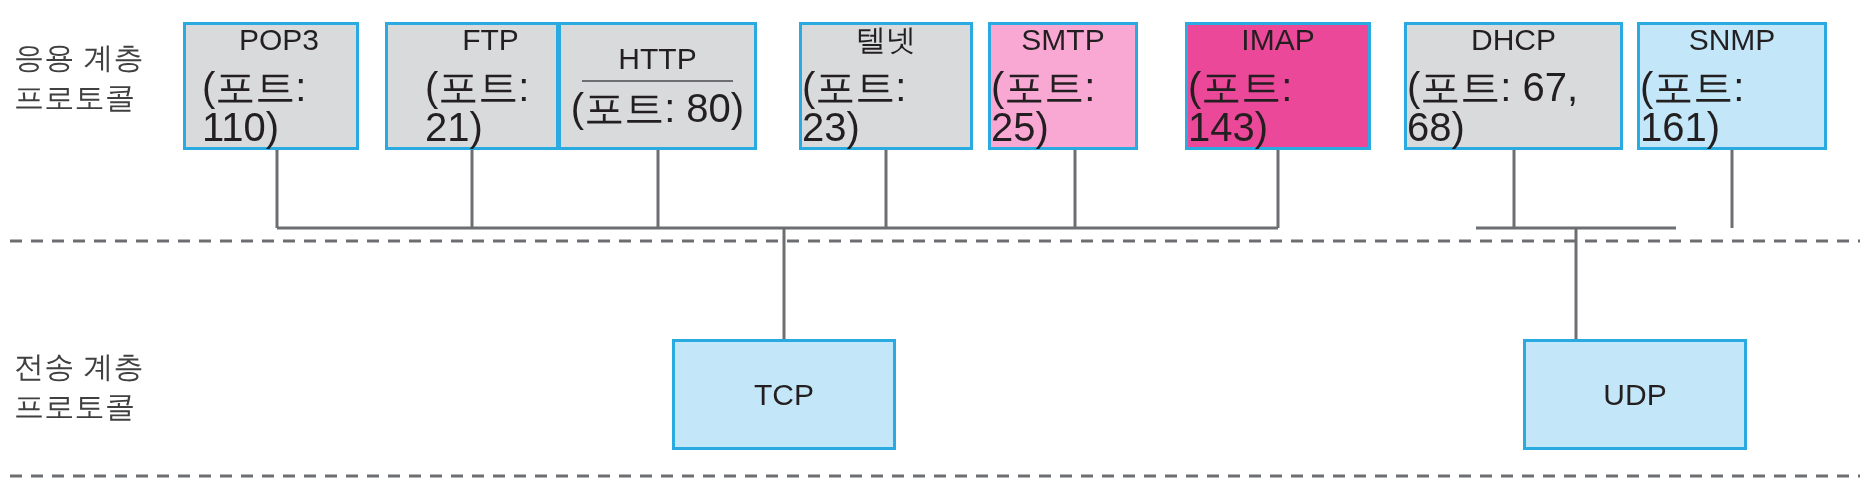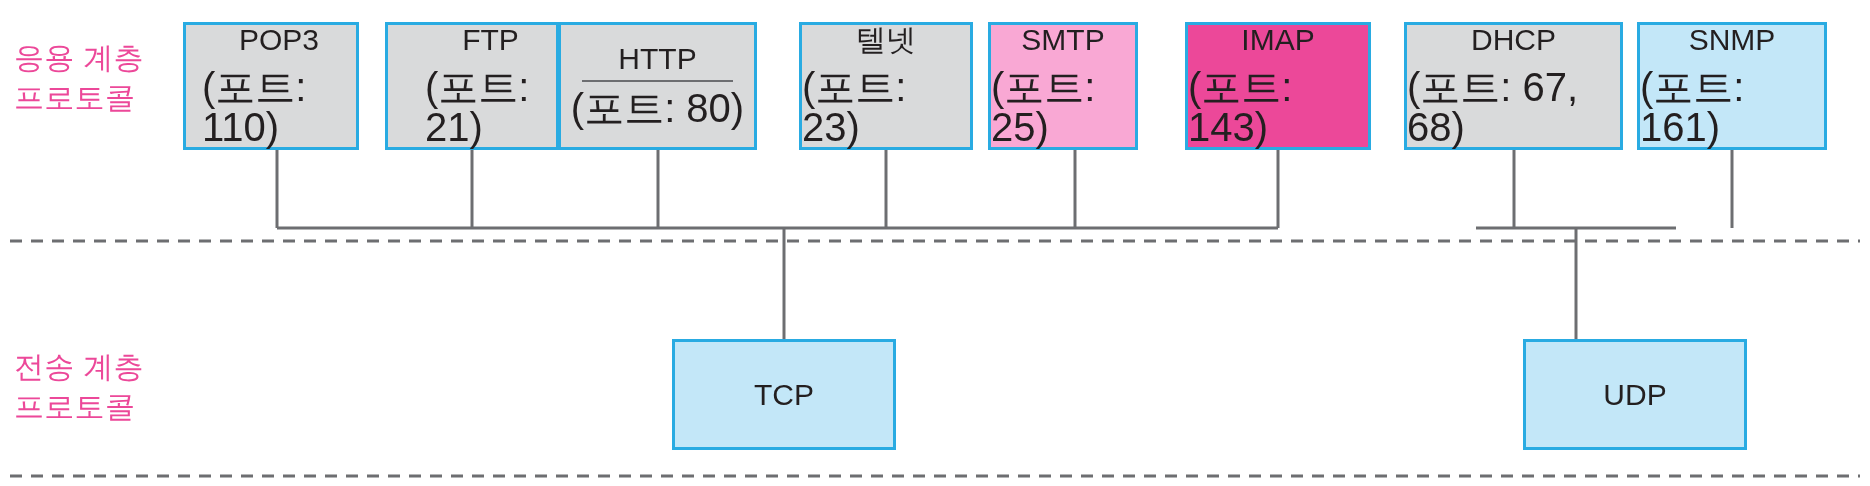--- a/index.html
+++ b/index.html
@@ -20,21 +20,21 @@
   svg#diagram {
     position: absolute;
     left: 0;
     top: 0;
     width: 1870px;
     height: 486px;
   }
   .layer-label {
     position: absolute;
     font-size: 30px;
-    color: #ec4899;
+    color: #404040;
     line-height: 1.32;
     white-space: pre-line;
     letter-spacing: 0.3px;
   }
   .proto-box {
     position: absolute;
     box-sizing: border-box;
     border: 3px solid #29abe2;
     background: #d9dadb;
     display: flex;

